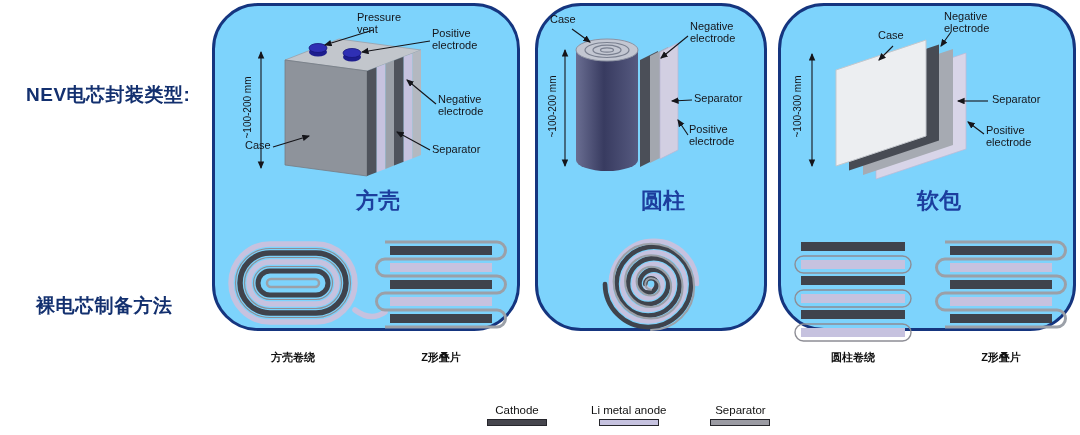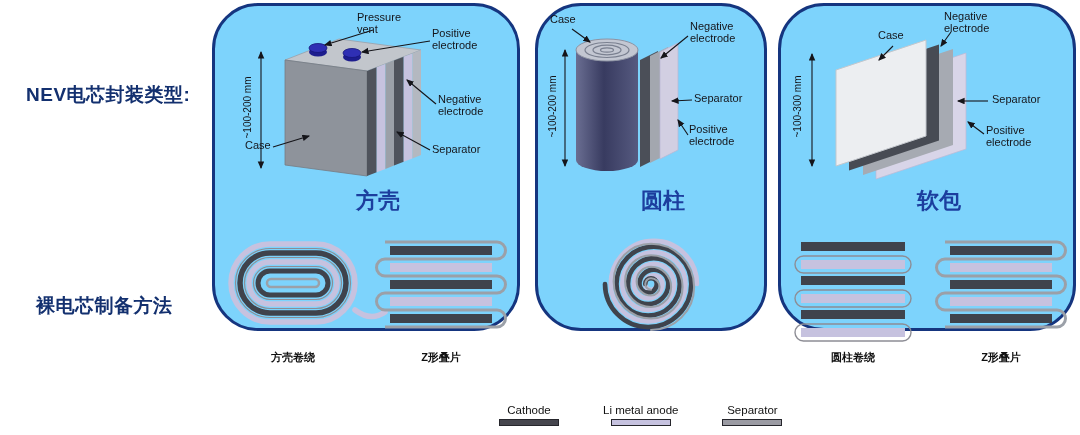--- a/index.html
+++ b/index.html
@@ -11,21 +11,21 @@
   .panel{position:absolute;top:3px;height:328px;border:3px solid #15357f;border-radius:46px;background:#7dd3fc;box-sizing:border-box;}
   #panel-prismatic{left:212px;width:308px;}
   #panel-cylindrical{left:535px;width:232px;}
   #panel-pouch{left:778px;width:298px;}
   .illus{position:absolute;left:0;top:2px;}
   .methods{position:absolute;left:0;top:226px;}
   .type-label{position:absolute;top:180px;left:12px;width:100%;text-align:center;font-size:22px;font-weight:bold;color:#1c3e9e;}
   .co{position:absolute;font-size:11px;line-height:1.12;color:#15151a;}
   .dim{position:absolute;font-size:10px;color:#15151a;width:90px;text-align:center;transform:rotate(-90deg);white-space:nowrap;}
   .cap{position:absolute;top:344px;width:130px;text-align:center;font-size:11px;font-weight:bold;color:#111;}
-  .legend{position:absolute;left:499px;top:404px;display:flex;gap:44px;}
+  .legend{position:absolute;left:487px;top:404px;display:flex;gap:44px;}
   .legend-item{display:flex;flex-direction:column;align-items:center;}
   .legend-label{font-size:11.5px;color:#111;white-space:nowrap;}
   .legend-bar{width:60px;height:7px;border:1px solid #26262c;margin-top:3px;box-sizing:border-box;}
 </style>
 </head>
 <body>
 
 <div class="page">
 
   <div class="row-label" id="row-label-packaging">NEV电芯封装类型:</div>

